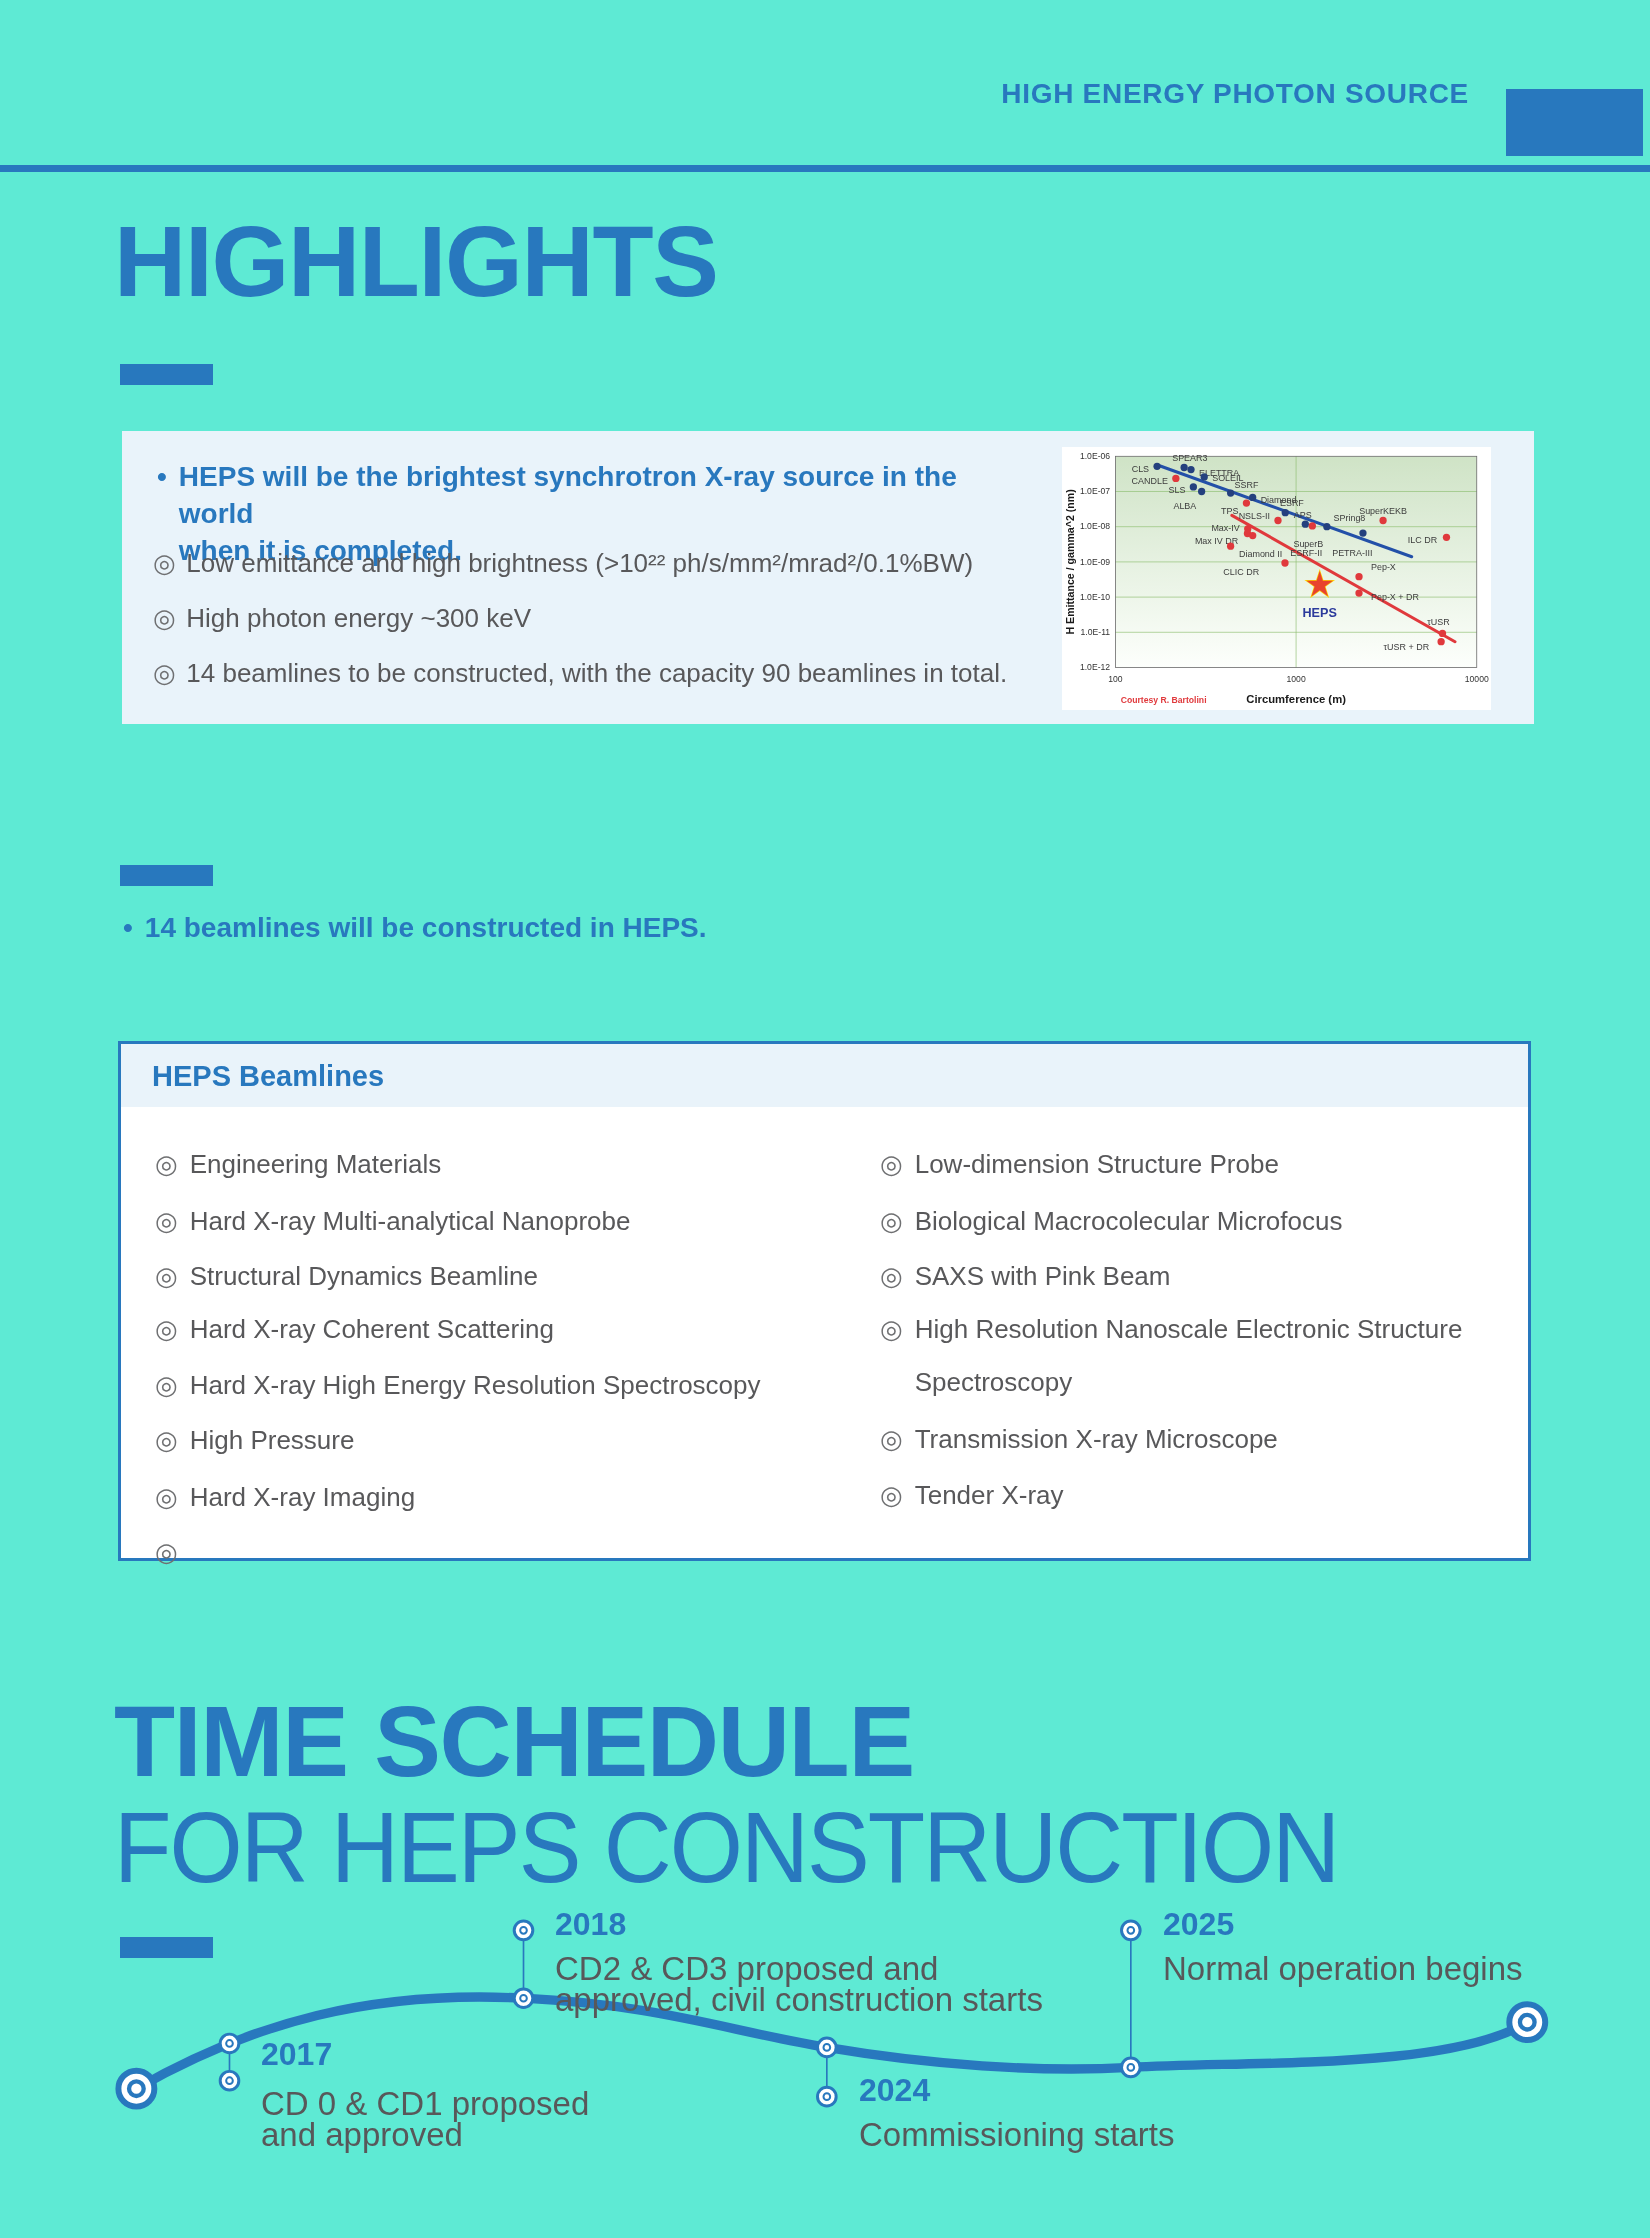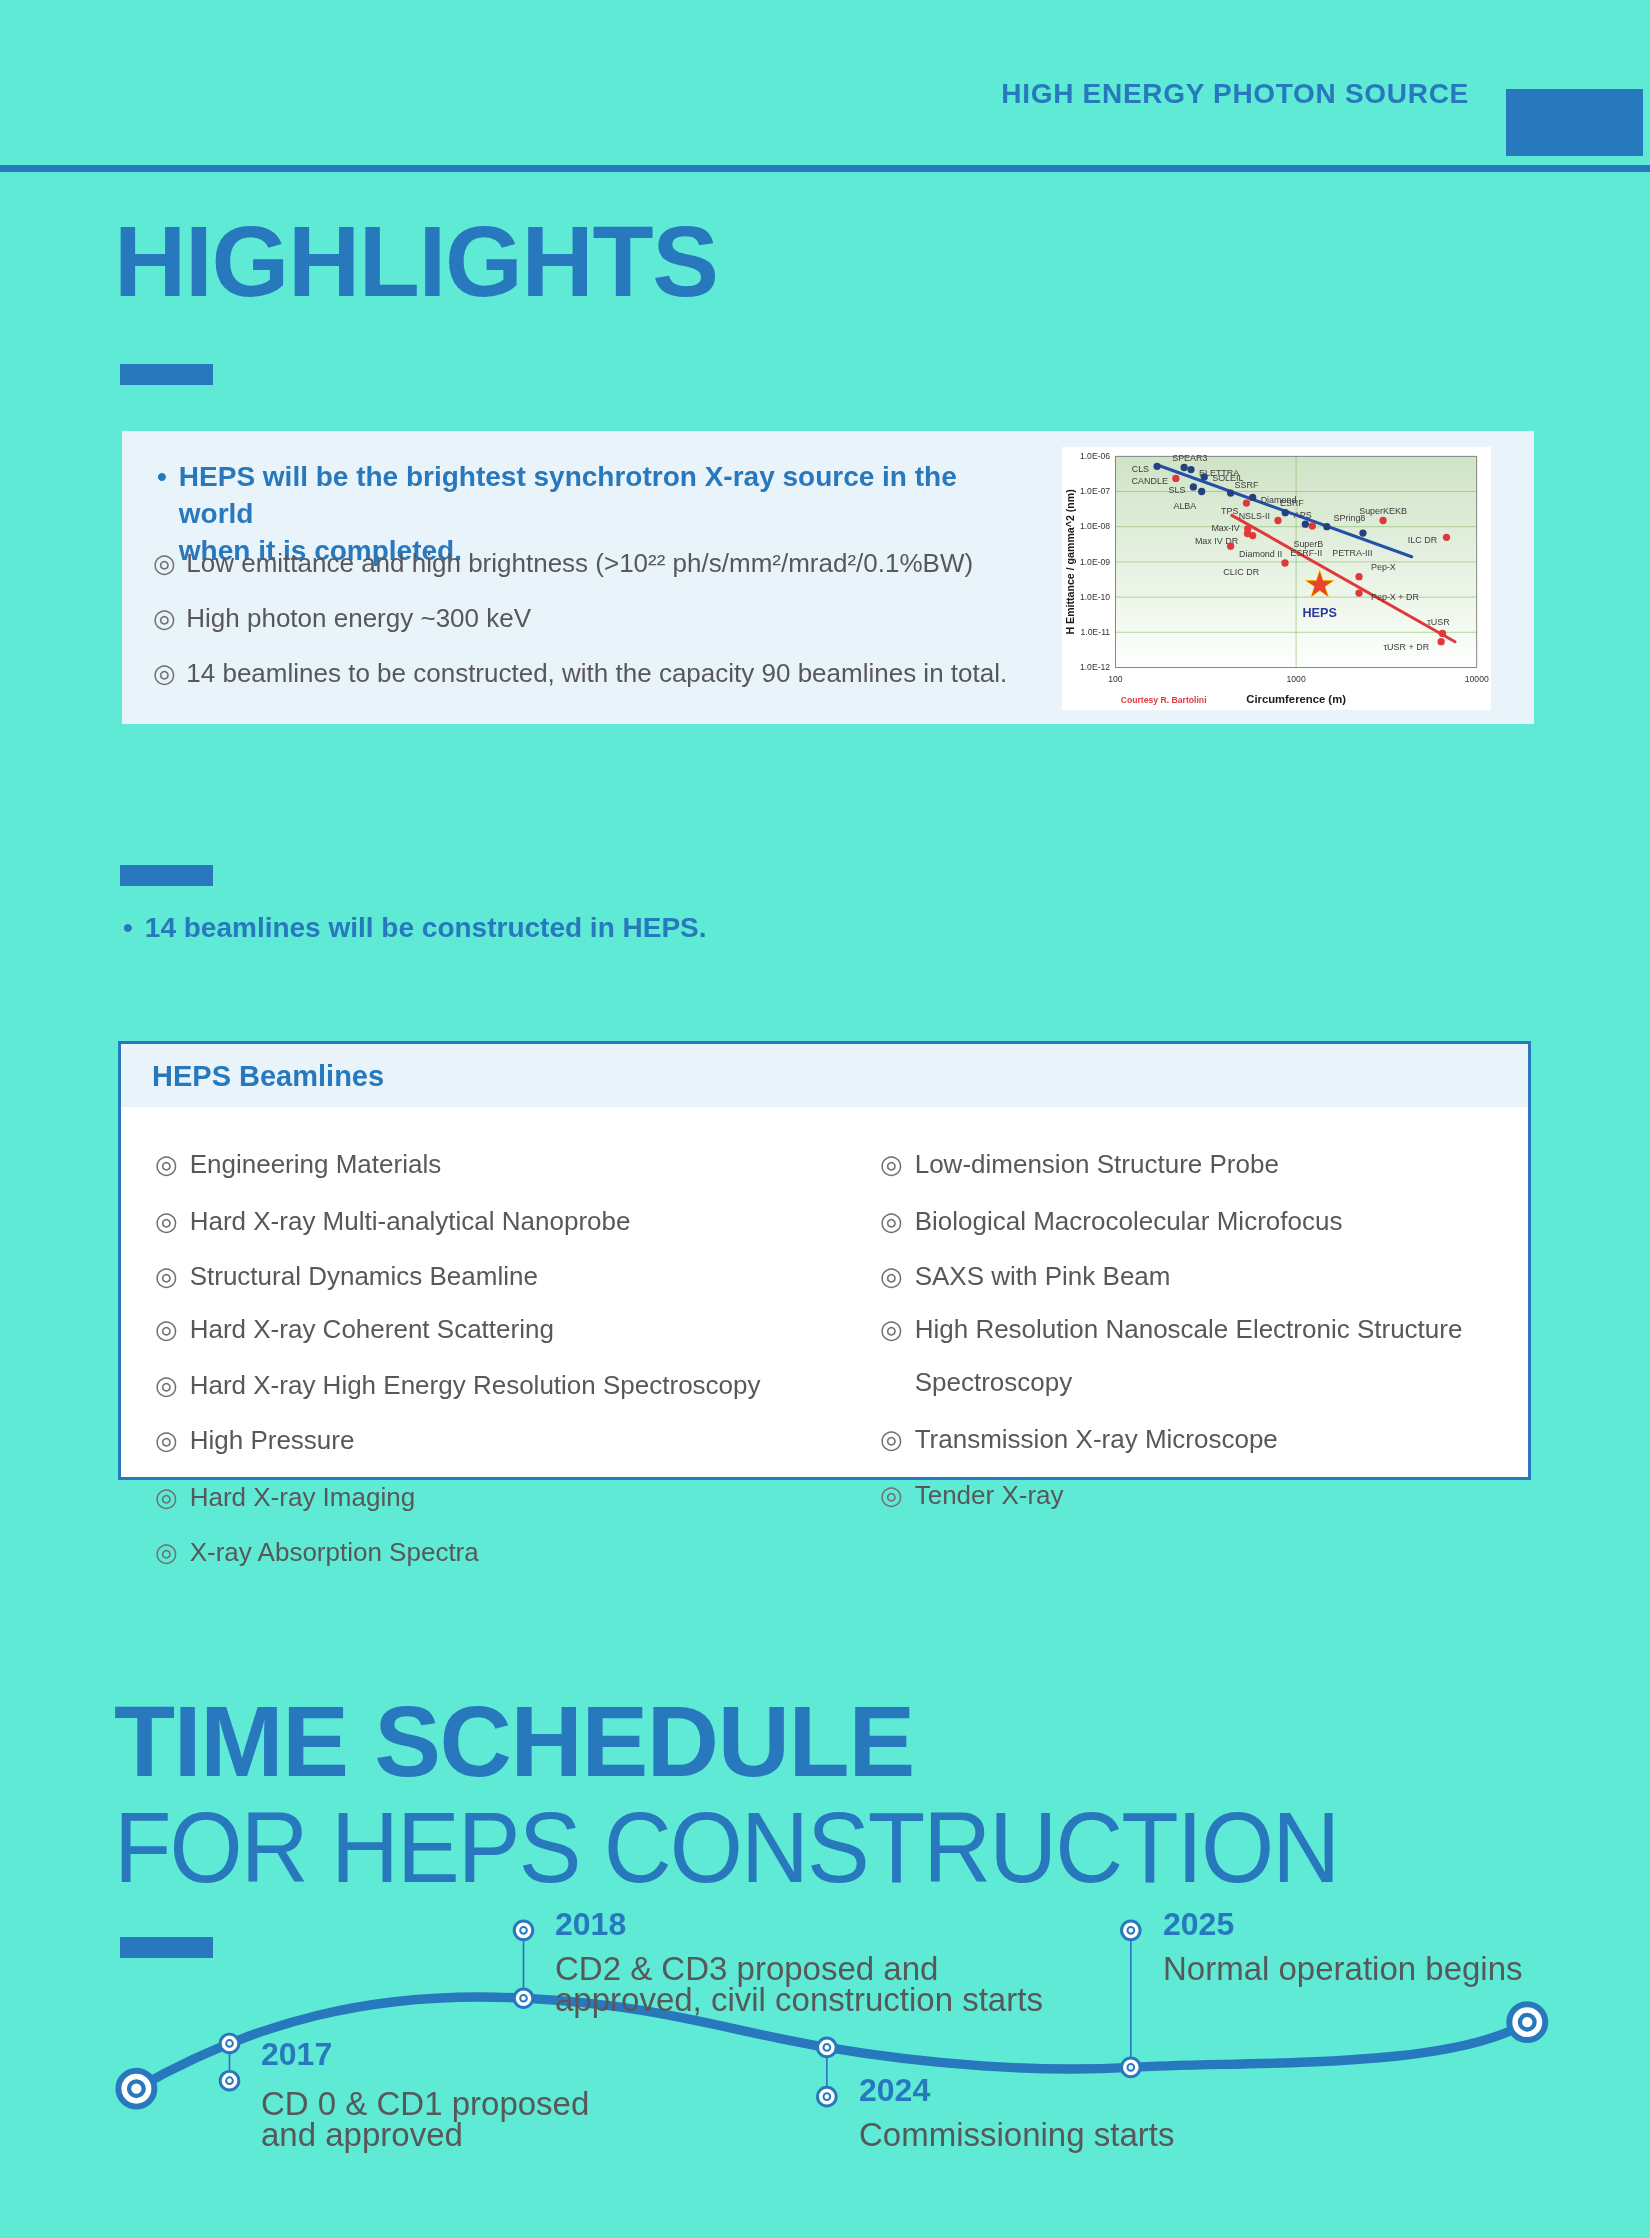--- a/index.html
+++ b/index.html
@@ -59,21 +59,21 @@
     position:absolute; left:940px; top:16px; width:429px; height:263px;
     background:#ffffff;
   }
   
   .lead2{
     position:absolute; left:123px; top:912px;
     font-size:28px; font-weight:bold; color:var(--blue);
   }
   .lead2 .blt{margin-right:12px;}
   .bl-box{
-    position:absolute; left:118px; top:1041px; width:1413px; height:439px;
+    position:absolute; left:118px; top:1041px; width:1413px; height:520px;
     border:3.3px solid var(--blue); background:#ffffff; box-sizing:border-box;
   }
   .bl-band{
     position:absolute; left:0; top:0; width:100%; height:63px;
     background:var(--panel);
   }
   .bl-band-title{
     position:absolute; left:31px; top:16px;
     font-size:29px; font-weight:bold; color:var(--blue);
   }
@@ -246,21 +246,20 @@
         <div class="bl-item" style="top: 276px;">
           <span class="mk">◎</span>
           <span class="tx">High Pressure</span>
         </div>
         <div class="bl-item" style="top: 333px;">
           <span class="mk">◎</span>
           <span class="tx">Hard X-ray Imaging</span>
         </div>
         <div class="bl-item" style="top: 388px;">
           <span class="mk">◎</span>
-          <span class="tx">X-ray Absorption Spectra</span>
         </div>
       </div>
     <div class="bl-col right">
         <div class="bl-item" style="top: 0px;">
           <span class="mk">◎</span>
           <span class="tx">Low-dimension Structure Probe</span>
         </div>
         <div class="bl-item" style="top: 57px;">
           <span class="mk">◎</span>
           <span class="tx">Biological Macrocolecular Microfocus</span>

